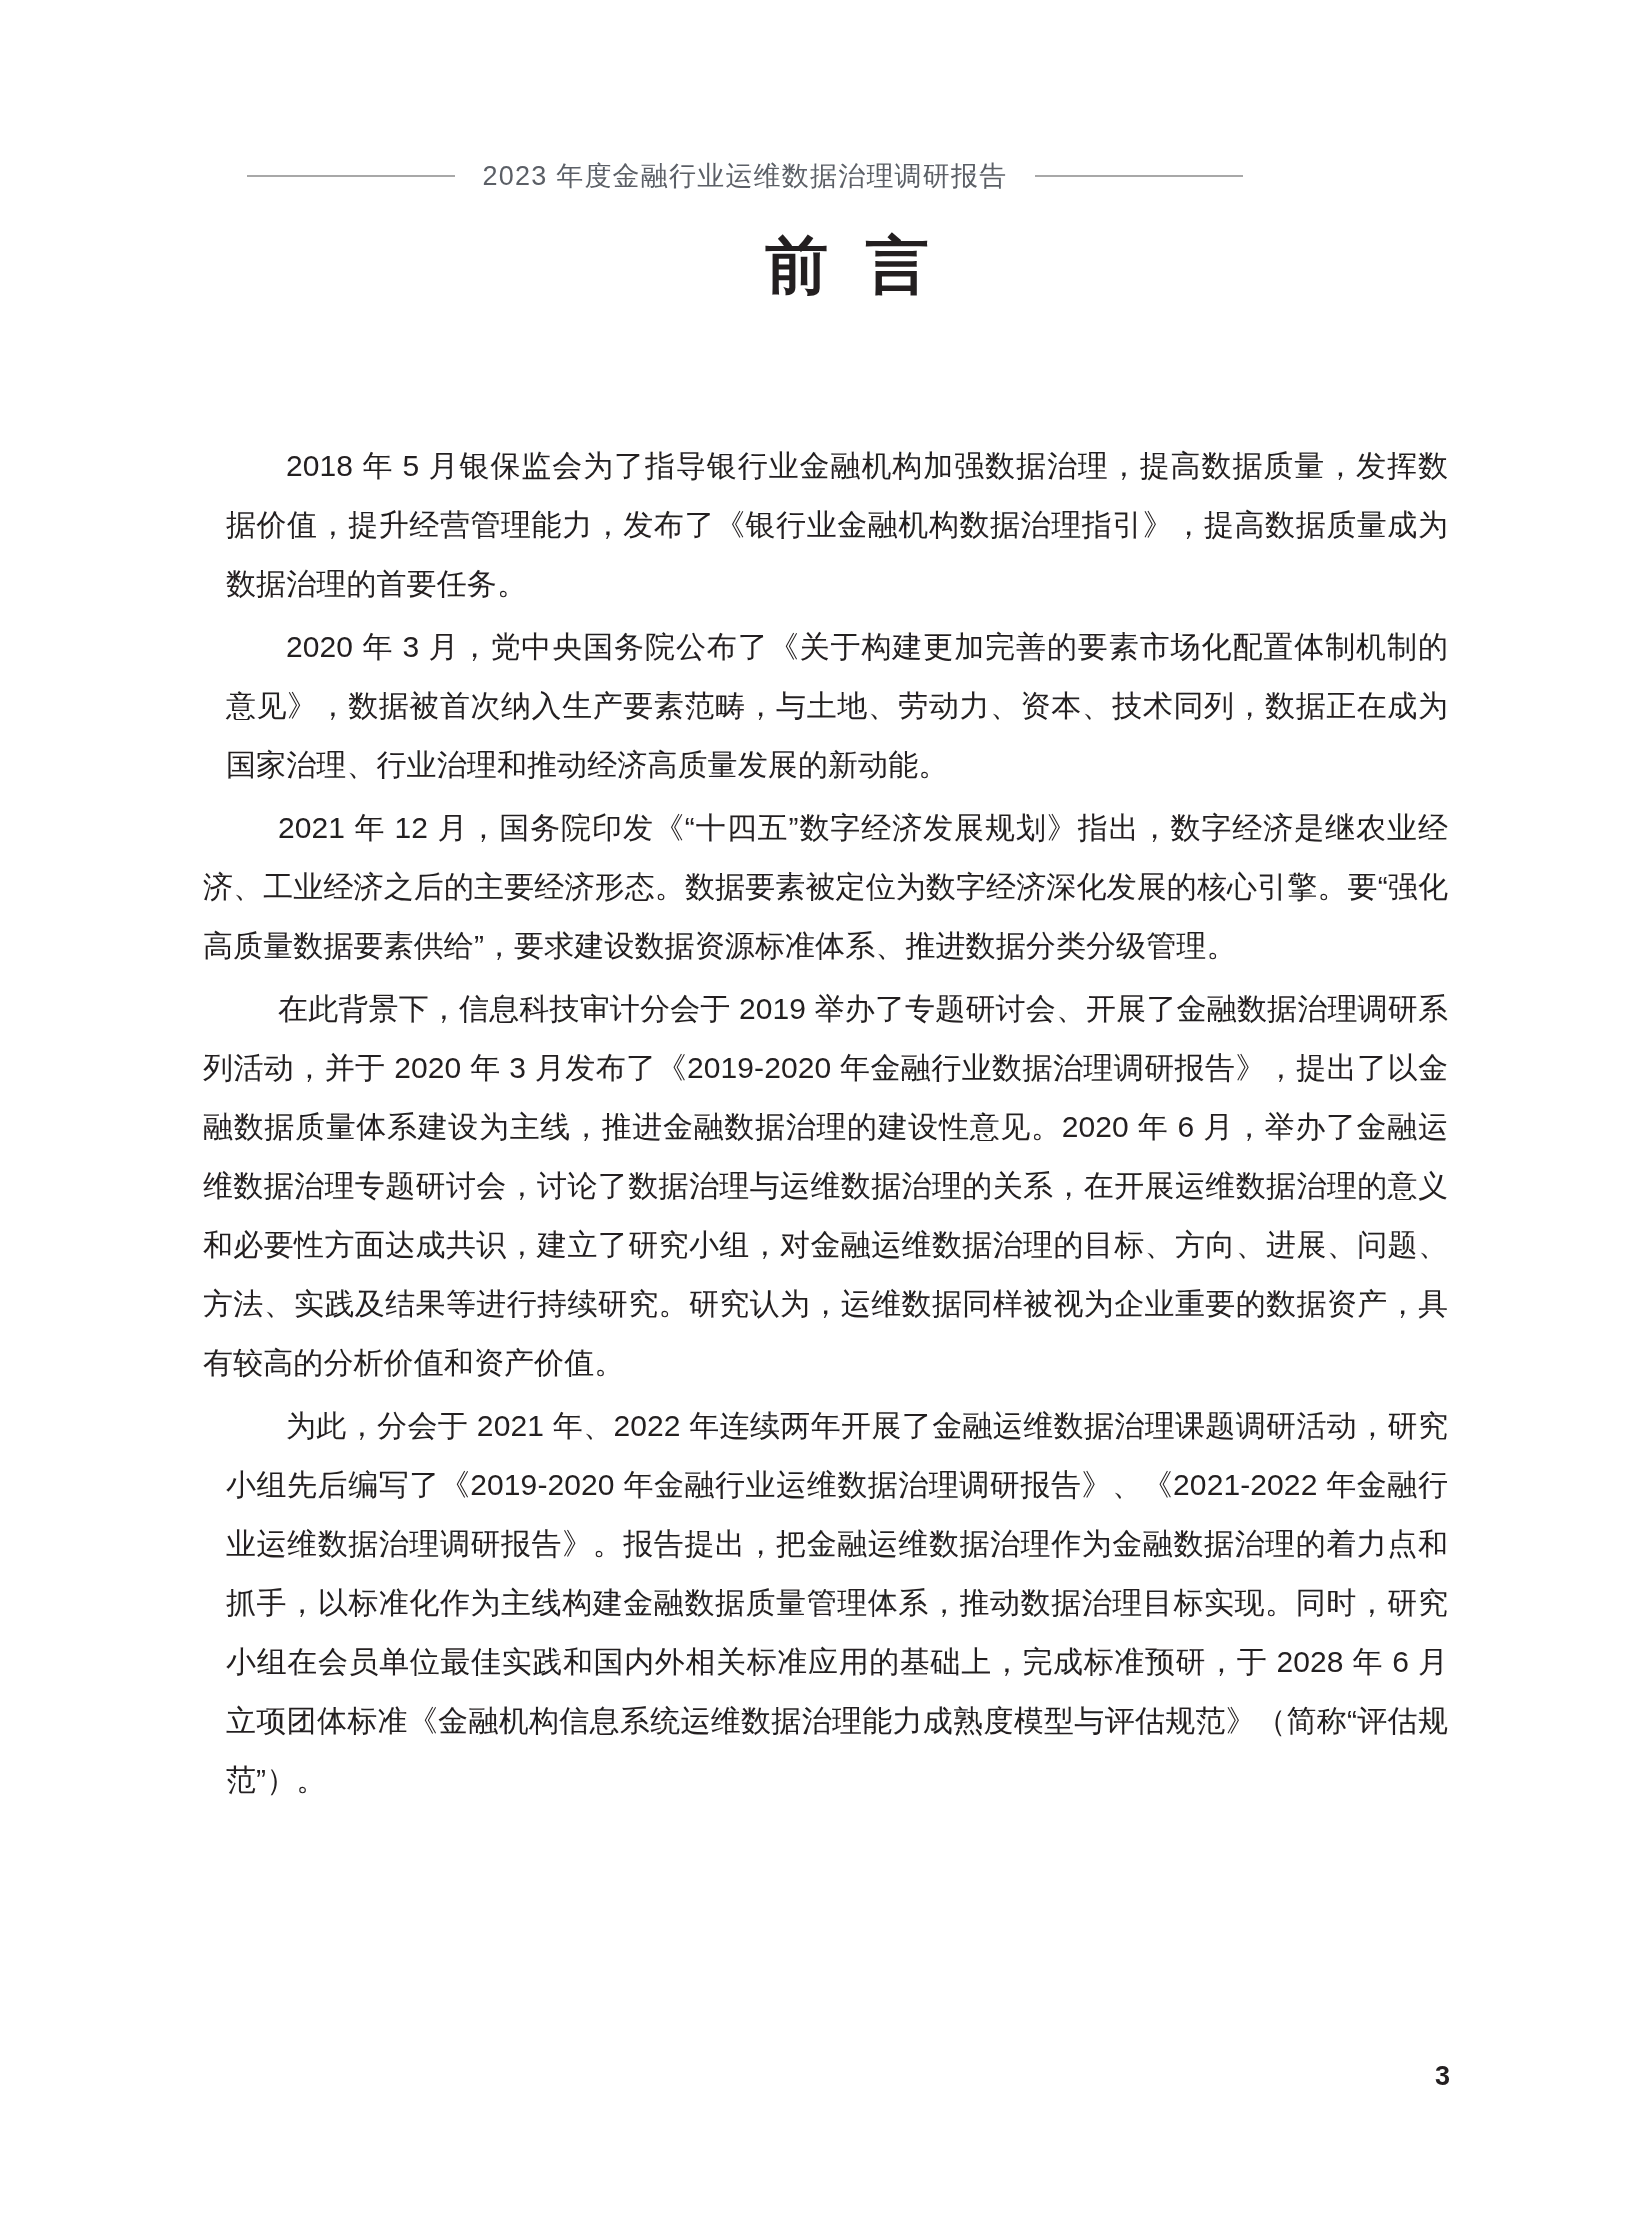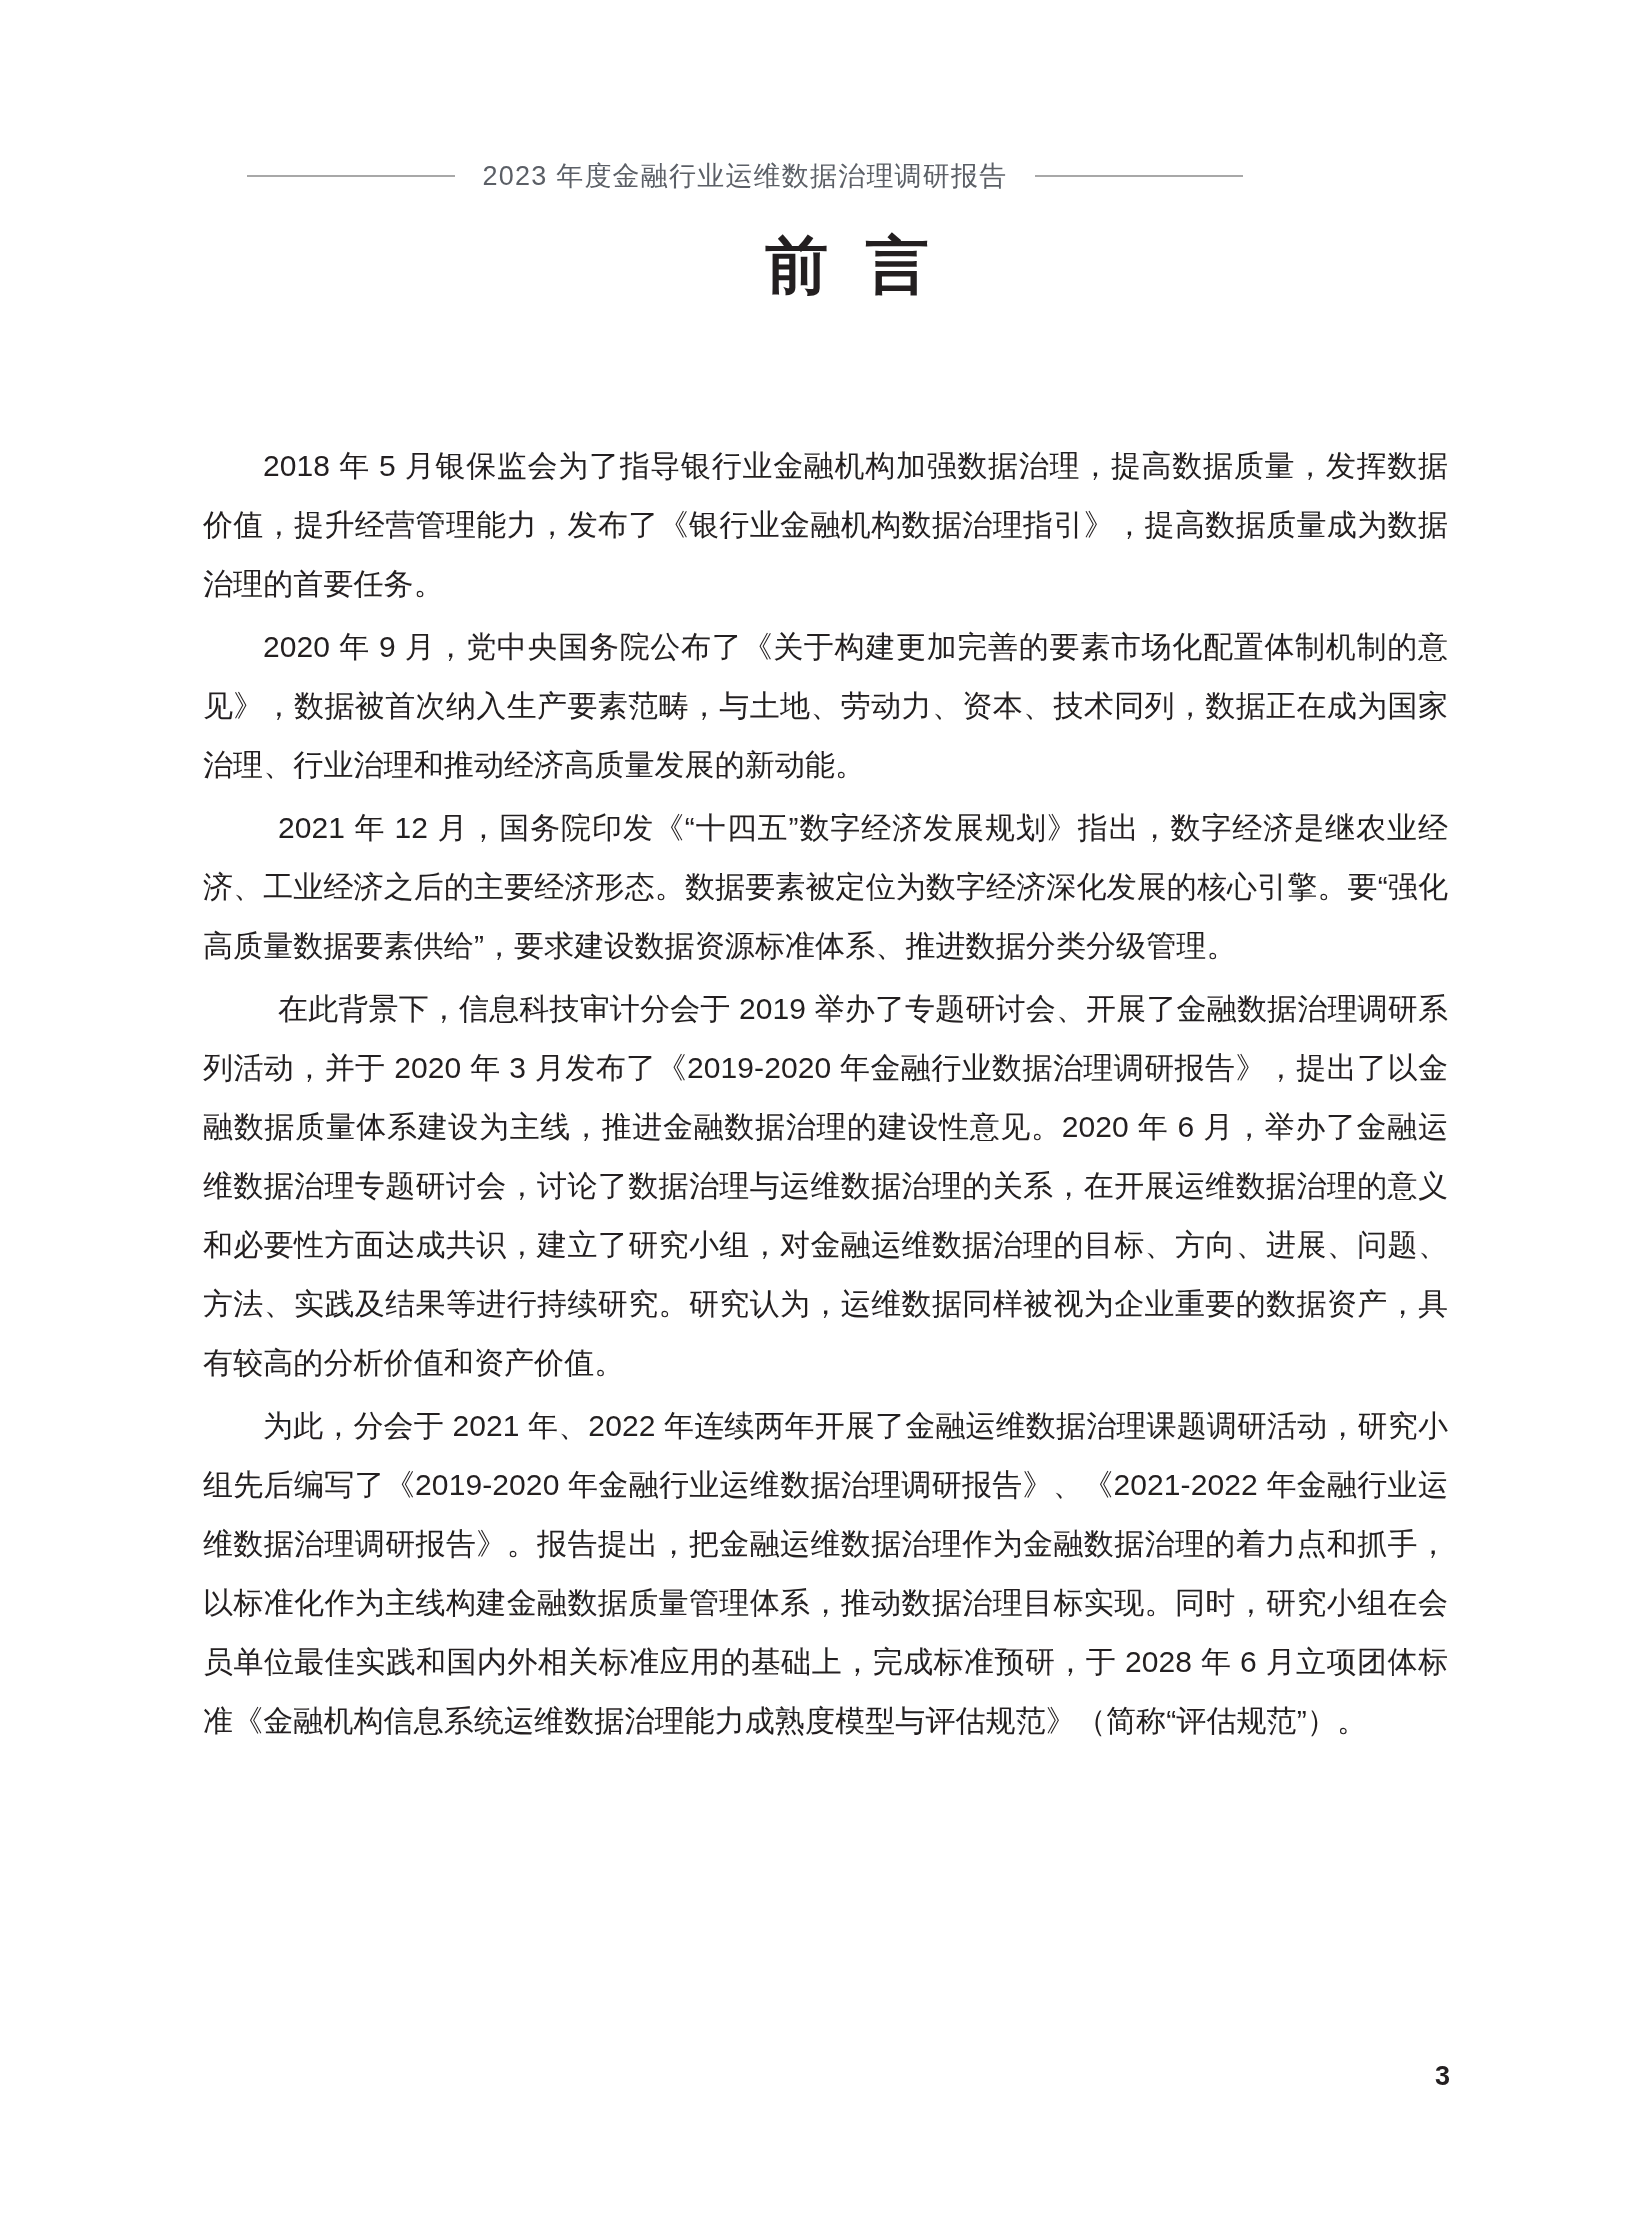--- a/index.html
+++ b/index.html
@@ -71,21 +71,21 @@
     margin: 0 0 4px 0;
     font-size: 30px;
     line-height: 59px;
     text-align: justify;
     text-align-last: left;
     text-justify: inter-ideograph;
     color: #231f20;
     letter-spacing: 0.1px;
     font-family: "Liberation Sans", "DejaVu Sans", sans-serif;
   }
-  .para.indent-2 { text-indent: 60px; }
+  .para.indent-2 { text-indent: 60px; margin-left: 23px; }
   .para.indent-25 { text-indent: 75px; }
 
   
   .page-number {
     position: absolute;
     top: 2061px;
     left: 0;
     width: 1450px;
     text-align: right;
     font-size: 27px;
@@ -102,21 +102,21 @@
   <div class="header">
     <div class="header-rule"></div>
     <div class="header-title">2023 年度金融行业运维数据治理调研报告</div>
     <div class="header-rule"></div>
   </div>
 
   <div class="section-title">前  言</div>
 
   <div class="body-text">
     <p class="para indent-2">2018 年 5 月银保监会为了指导银行业金融机构加强数据治理，提高数据质量，发挥数据价值，提升经营管理能力，发布了《银行业金融机构数据治理指引》，提高数据质量成为数据治理的首要任务。</p>
-    <p class="para indent-2">2020 年 9 月，党中央国务院公布了《关于构建更加完善的要素市场化配置体制机制的意见》，数据被首次纳入生产要素范畴，与土地、劳动力、资本、技术同列，数据正在成为国家治理、行业治理和推动经济高质量发展的新动能。</p>
+    <p class="para indent-2">2020 年 3 月，党中央国务院公布了《关于构建更加完善的要素市场化配置体制机制的意见》，数据被首次纳入生产要素范畴，与土地、劳动力、资本、技术同列，数据正在成为国家治理、行业治理和推动经济高质量发展的新动能。</p>
     <p class="para indent-25">2021 年 12 月，国务院印发《“十四五”数字经济发展规划》指出，数字经济是继农业经济、工业经济之后的主要经济形态。数据要素被定位为数字经济深化发展的核心引擎。要“强化高质量数据要素供给”，要求建设数据资源标准体系、推进数据分类分级管理。</p>
     <p class="para indent-25">在此背景下，信息科技审计分会于 2019 举办了专题研讨会、开展了金融数据治理调研系列活动，并于 2020 年 3 月发布了《2019-2020 年金融行业数据治理调研报告》，提出了以金融数据质量体系建设为主线，推进金融数据治理的建设性意见。2020 年 6 月，举办了金融运维数据治理专题研讨会，讨论了数据治理与运维数据治理的关系，在开展运维数据治理的意义和必要性方面达成共识，建立了研究小组，对金融运维数据治理的目标、方向、进展、问题、方法、实践及结果等进行持续研究。研究认为，运维数据同样被视为企业重要的数据资产，具有较高的分析价值和资产价值。</p>
     <p class="para indent-2">为此，分会于 2021 年、2022 年连续两年开展了金融运维数据治理课题调研活动，研究小组先后编写了《2019-2020 年金融行业运维数据治理调研报告》、《2021-2022 年金融行业运维数据治理调研报告》。报告提出，把金融运维数据治理作为金融数据治理的着力点和抓手，以标准化作为主线构建金融数据质量管理体系，推动数据治理目标实现。同时，研究小组在会员单位最佳实践和国内外相关标准应用的基础上，完成标准预研，于 2028 年 6 月立项团体标准《金融机构信息系统运维数据治理能力成熟度模型与评估规范》（简称“评估规范”）。</p>
   </div>
 
   <div class="page-number">3</div>
 
 </div>
 
 

